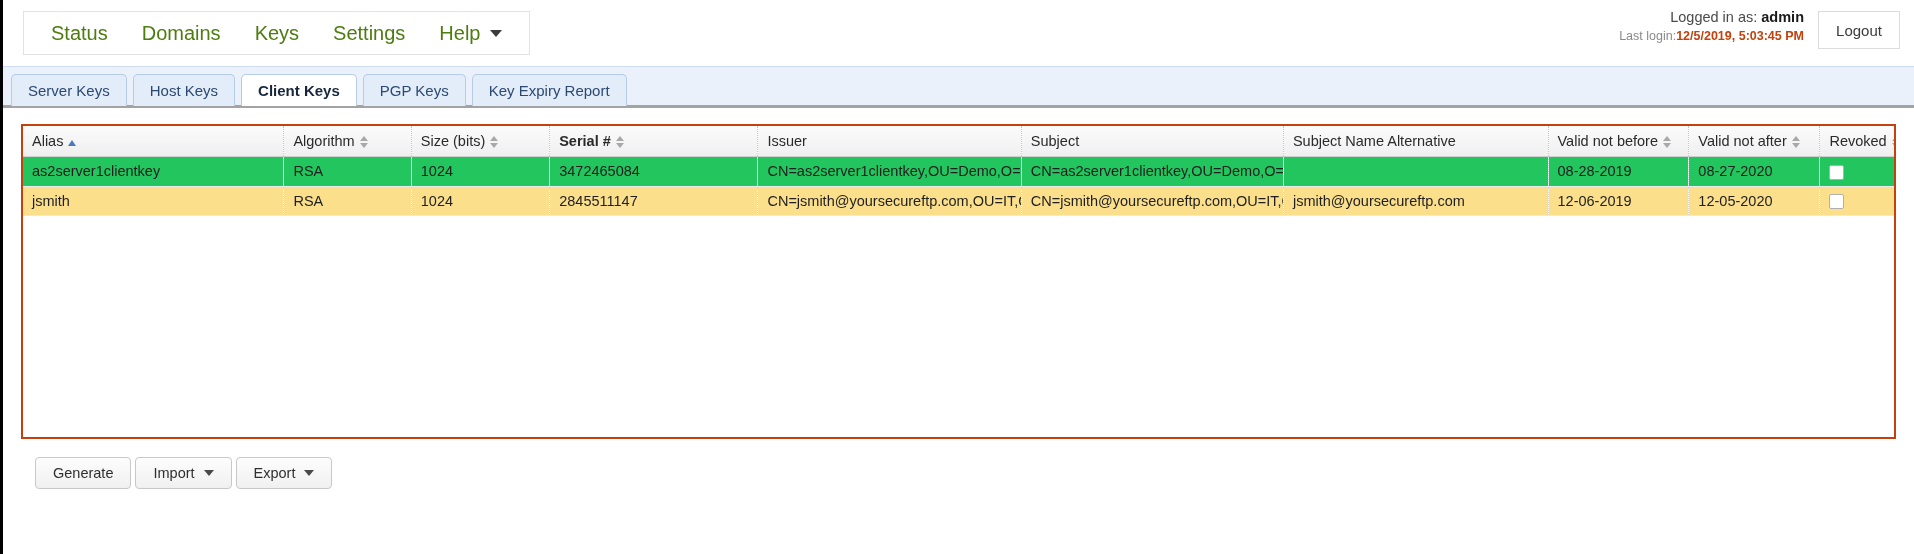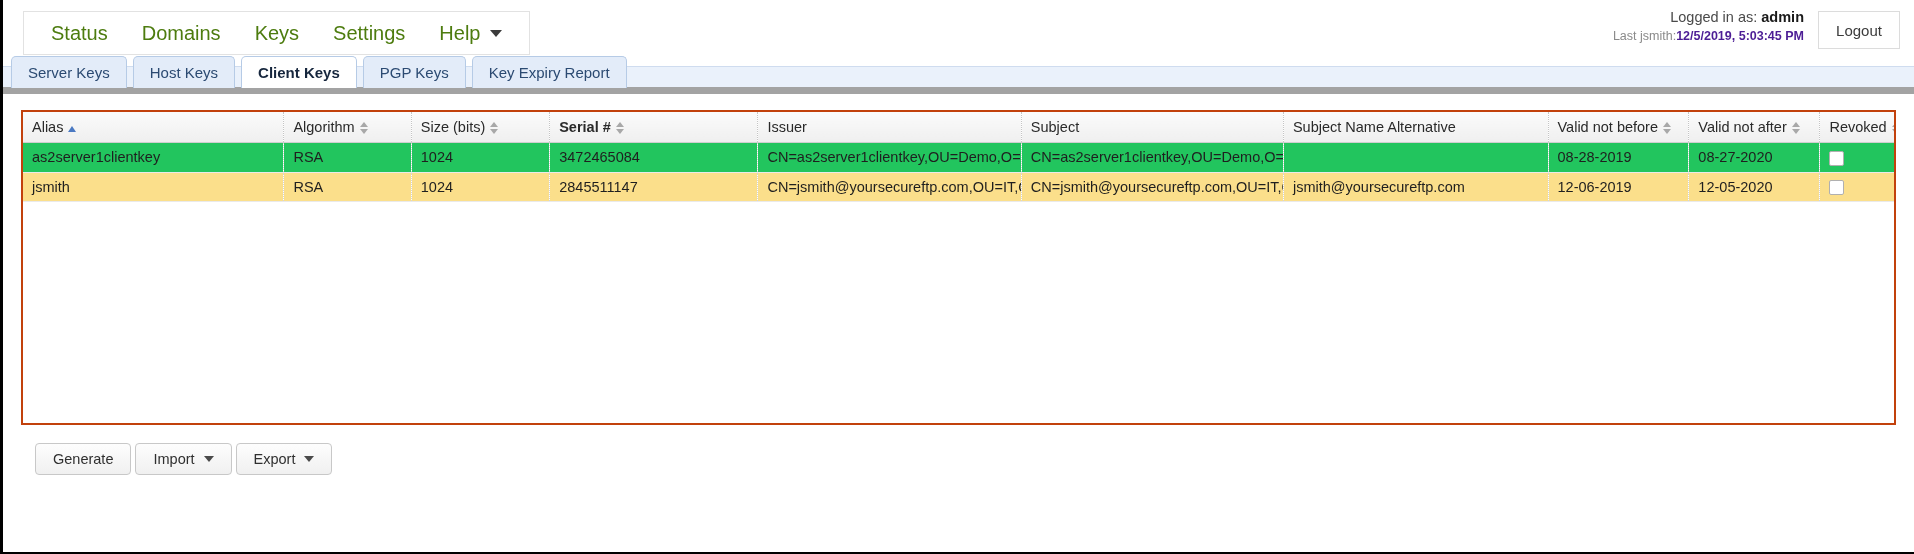--- a/index.html
+++ b/index.html
@@ -55,41 +55,41 @@
   .login-block {
     position: absolute;
     right: 110px;
     top: 8px;
     text-align: right;
     line-height: 1.35;
   }
   .login-line1 { font-size: 14.5px; color: #4a4a4a; }
   .login-line1 b { color: #1a1a1a; }
   .login-line2 { font-size: 12.5px; color: #8a8a8a; }
-  .login-line2 b { color: #4c1d95; }
+  .login-line2 b { color: #c2410c; }
   .logout-btn {
     position: absolute;
     right: 14px;
     top: 11px;
     width: 82px; height: 38px;
     border: 1px solid #dcdcdc;
     background: #fff;
     font-size: 15px;
     color: #3b3b3b;
     font-family: "Liberation Sans", sans-serif;
     cursor: pointer;
   }
 
   
   .tabstrip {
     position: relative;
-    height: 28px;
+    height: 42px;
     background: #eaf1fb;
     border-top: 1px solid #cfdcef;
-    border-bottom: 7px solid #a3a3a3;
+    border-bottom: 3px solid #a3a3a3;
     display: flex;
     align-items: flex-end;
     padding-left: 8px;
   }
   .tab {
     height: 32px;
     margin-right: 6px;
     padding: 0 16px;
     display: flex;
     align-items: center;
@@ -245,21 +245,21 @@
           <span class="caret-down"></span>
         </div>
       </div>
 
     <div class="login-block">
       <div class="login-line1">
         <span>Logged in as:</span>
         <b>admin</b>
       </div>
       <div class="login-line2">
-        <span>Last jsmith:</span><b>12/5/2019, 5:03:45 PM</b>
+        <span>Last login:</span><b>12/5/2019, 5:03:45 PM</b>
       </div>
     </div>
 
     <button class="logout-btn">Logout</button>
   </div>
 
   <div class="tabstrip" id="tabstrip">
       <div class="tab">
         <span>Server Keys</span>
       </div>

